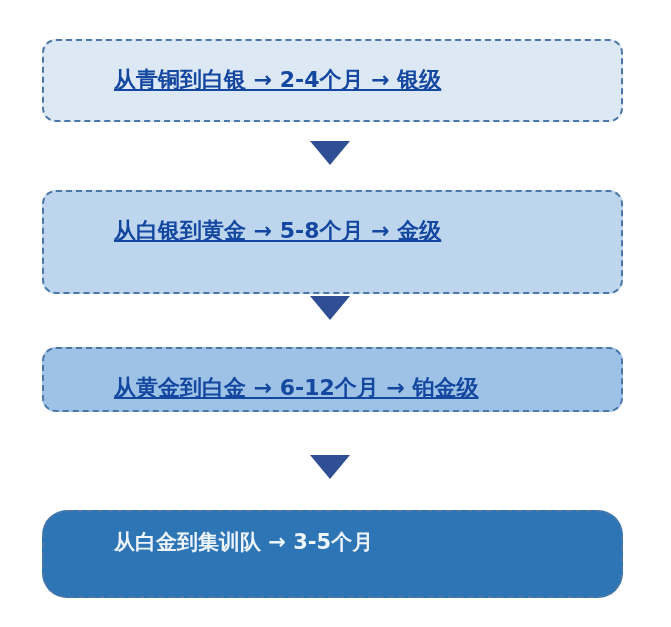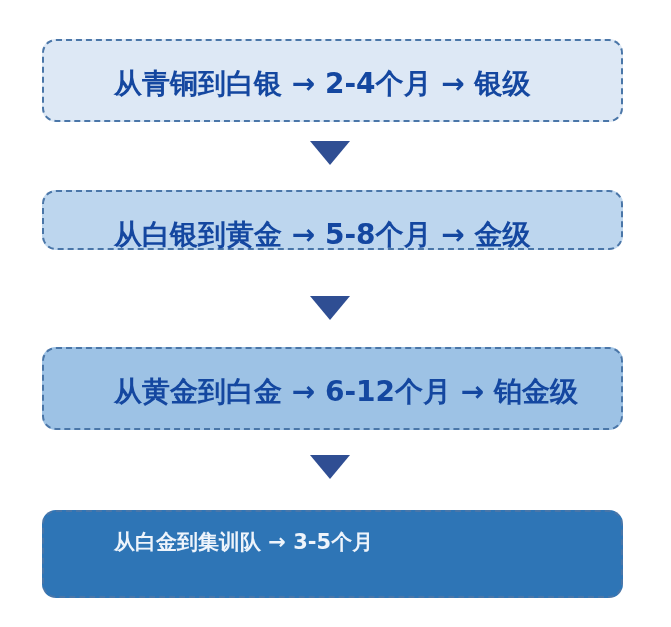--- a/index.html
+++ b/index.html
@@ -2,24 +2,24 @@
 <html><head>
   <meta charset="utf-8">
   <style>
     html, body { margin: 0; padding: 0; background: #ffffff; }
     body { width: 671px; height: 627px; position: relative; overflow: hidden;
       font-family: "DejaVu Sans", "Liberation Sans", sans-serif; }
     .box { position: absolute; left: 42px; width: 581px; box-sizing: border-box;
       border: 2px dashed #4a76a8; border-radius: 14px; }
     .box .line { position: absolute; left: 70px; font-weight: bold; white-space: nowrap; }
     #b1 { top: 39px; height: 83px; background: #dde8f5; }
-    #b2 { top: 190px; height: 60px; background: #bdd6ee; }
-    #b3 { top: 347px; height: 83px; background: #9dc2e5; }
-    #b4 { top: 510px; height: 88px; background: #2e75b6; }
-    #b1 .line, #b2 .line, #b3 .line { top: 24px; font-size: 28px; color: #1447a0; }
+    #b2 { top: 190px; height: 104px; background: #bdd6ee; }
+    #b3 { top: 347px; height: 65px; background: #9dc2e5; }
+    #b4 { top: 510px; height: 88px; background: #2e75b6; border-radius: 25px; }
+    #b1 .line, #b2 .line, #b3 .line { top: 24px; font-size: 22px; color: #1447a0; text-decoration: underline; }
     #b4 .line.main { top: 16px; font-size: 21px; color: #eef4fb; }
     #b4 .line.sub { top: 56px; left: 74px; font-size: 15px; color: #eef4fb; }
     .arrow { position: absolute; left: 310px; width: 0; height: 0;
       border-left: 20px solid transparent; border-right: 20px solid transparent;
       border-top: 24px solid #2f4e93; }
     #a1 { top: 141px; }
     #a2 { top: 296px; }
     #a3 { top: 455px; }
   </style>
 </head>

